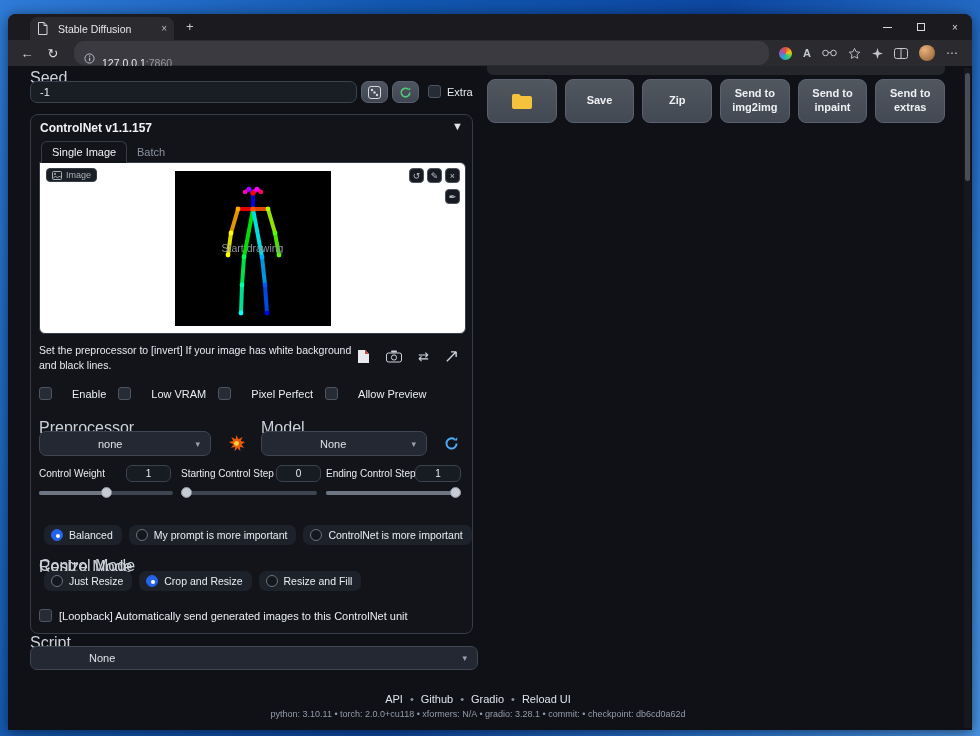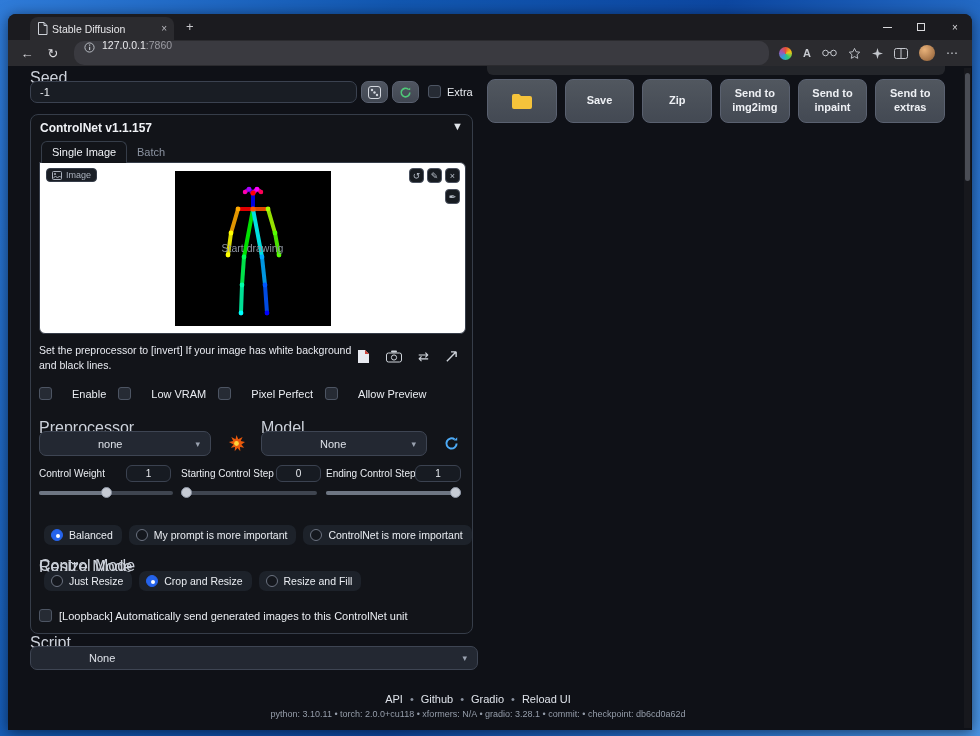--- a/index.html
+++ b/index.html
@@ -2,32 +2,32 @@
 <html><head>
 <meta charset="utf-8">
 <style>
   * { margin:0; padding:0; box-sizing:border-box; }
   html,body { width:980px; height:736px; overflow:hidden; font-family:"Liberation Sans", sans-serif; }
   body { background:linear-gradient(115deg,#2f7bd8 0%,#1257b0 30%,#0d47a1 55%,#2a74cf 80%,#4a94e4 100%); position:relative; }
 
   
   .window { position:absolute; left:8px; top:14px; width:964px; height:716px; background:#1b1b1f; border-radius:8px 8px 0 0; overflow:hidden; box-shadow:0 2px 14px rgba(0,0,0,.55); }
   .tabstrip { position:relative; height:26px; background:#1b1b1f; }
-  .tab { position:absolute; left:22px; top:3px; width:144px; height:23px; background:#2b2b2f; border-radius:8px 8px 0 0; display:flex; align-items:center; padding:0 7px; gap:4px; }
+  .tab { position:absolute; left:22px; top:3px; width:144px; height:23px; background:#2b2b2f; border-radius:8px 8px 0 0; display:flex; align-items:center; padding:0 7px; gap:10px; }
   .tab-title { flex:1; font-size:10.5px; color:#e6e6e9; white-space:nowrap; overflow:hidden; }
   .tab-close { font-size:10px; color:#b9b9bf; cursor:default; }
   .newtab { position:absolute; left:178px; top:5px; font-size:13px; color:#c9c9ce; }
   .win-controls { position:absolute; right:0; top:0; height:26px; display:flex; }
   .wc { width:34px; height:26px; display:flex; align-items:center; justify-content:center; color:#d9d9dc; font-size:10px; }
   .minbar { width:9px; height:1px; background:#d9d9dc; display:block; }
   .maxbox { width:8px; height:8px; border:1px solid #d9d9dc; display:block; }
 
   .toolbar { height:26px; background:#2b2b2f; display:flex; align-items:center; padding:0 8px; gap:4px; }
   .nav-ic { width:22px; text-align:center; font-size:13px; color:#dcdce0; }
-  .addr { flex:1; height:20px; background:#3a3a40; border-radius:10px; display:flex; align-items:flex-end; padding:12px 10px; gap:7px; margin:0 6px; }
+  .addr { flex:1; height:20px; background:#3a3a40; border-radius:10px; display:flex; align-items:flex-start; padding:12px 10px; gap:7px; margin:0 6px; }
   .host { font-size:10.5px; color:#e8e8eb; }
   .port { font-size:10.5px; color:#9a9aa1; }
   .tb-icons { display:flex; align-items:center; gap:11px; padding-right:6px; }
   .color-dot { width:13px; height:13px; border-radius:50%; background:conic-gradient(#e74c3c,#f1c40f,#2ecc71,#3498db,#9b59b6,#e74c3c); }
   .tb-a { font-size:11px; font-weight:bold; color:#c6c9cf; }
   .avatar { width:16px; height:16px; border-radius:50%; background:radial-gradient(circle at 35% 30%, #e9b27a, #8a5a33); }
   .tb-dots { font-size:12px; color:#c6c9cf; }
 
   
   .page { position:absolute; top:52px; left:0; right:0; bottom:0; background:#0f1117; color:#e9ecf1; }

